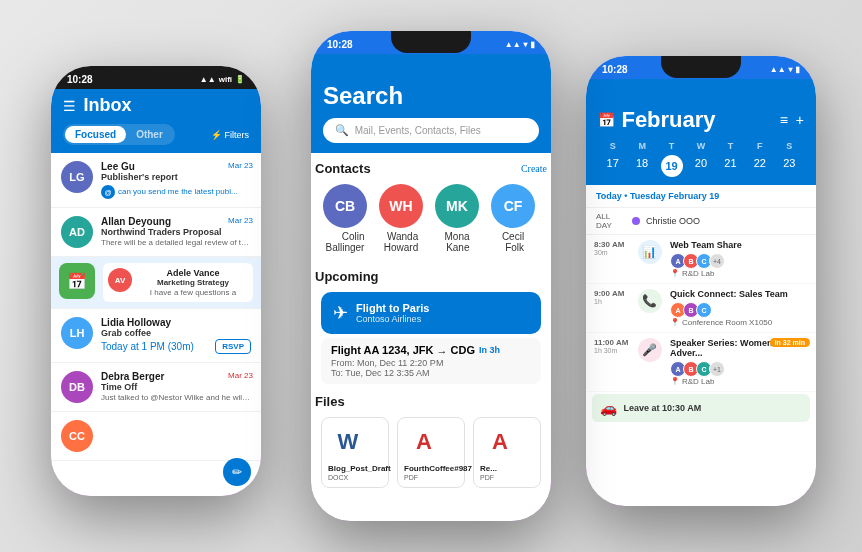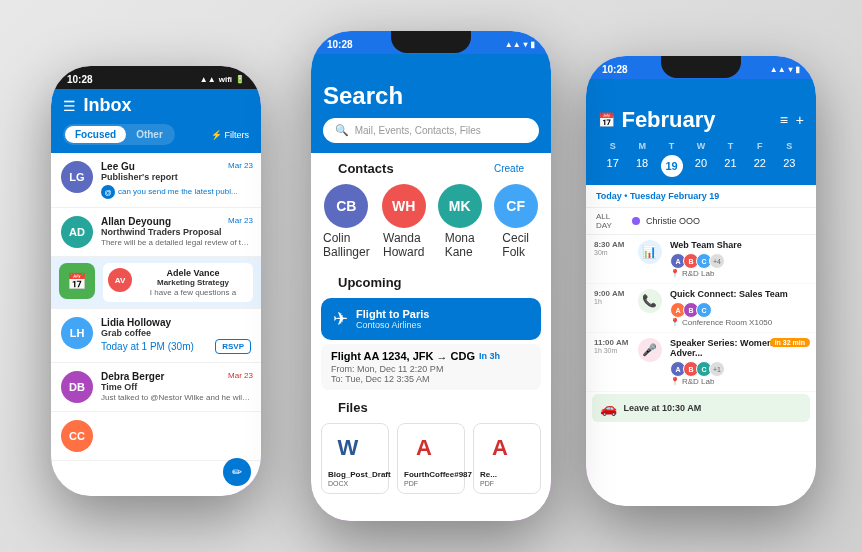--- a/index.html
+++ b/index.html
@@ -256,25 +256,25 @@
 
     .search-icon-inner { color: #999; font-size: 11px; }
     .search-placeholder { color: #999; font-size: 10px; }
 
     .search-body { flex: 1; overflow: hidden; padding: 0; }
 
     .section-header {
       display: flex;
       justify-content: space-between;
       align-items: center;
-      padding: 8px 27px 4px;
+      padding: 8px 4px 4px;
     }
 
     .section-title { font-size: 13px; font-weight: 700; color: #1a1a1a; }
-    .section-action { font-size: 10px; color: #0078d4; }
+    .section-action { font-size: 10px; color: #0078d4; font-family: Liberation Serif, serif; }
 
     .contacts-row {
       display: flex;
       gap: 12px;
       padding: 4px 12px 8px;
       overflow: hidden;
     }
 
     .contact-item {
       display: flex;
@@ -289,21 +289,21 @@
       border-radius: 50%;
       overflow: hidden;
       display: flex;
       align-items: center;
       justify-content: center;
       font-size: 14px;
       font-weight: 700;
       color: white;
     }
 
-    .contact-name { font-size: 12px; color: #333; text-align: left; max-width: 50px; }
+    .contact-name { font-size: 10px; color: #333; text-align: right; max-width: 50px; }
 
     .event-card {
       margin: 4px 10px;
       background: #0078d4;
       border-radius: 10px;
       padding: 10px 12px;
       color: white;
       display: flex;
       align-items: center;
       gap: 8px;

